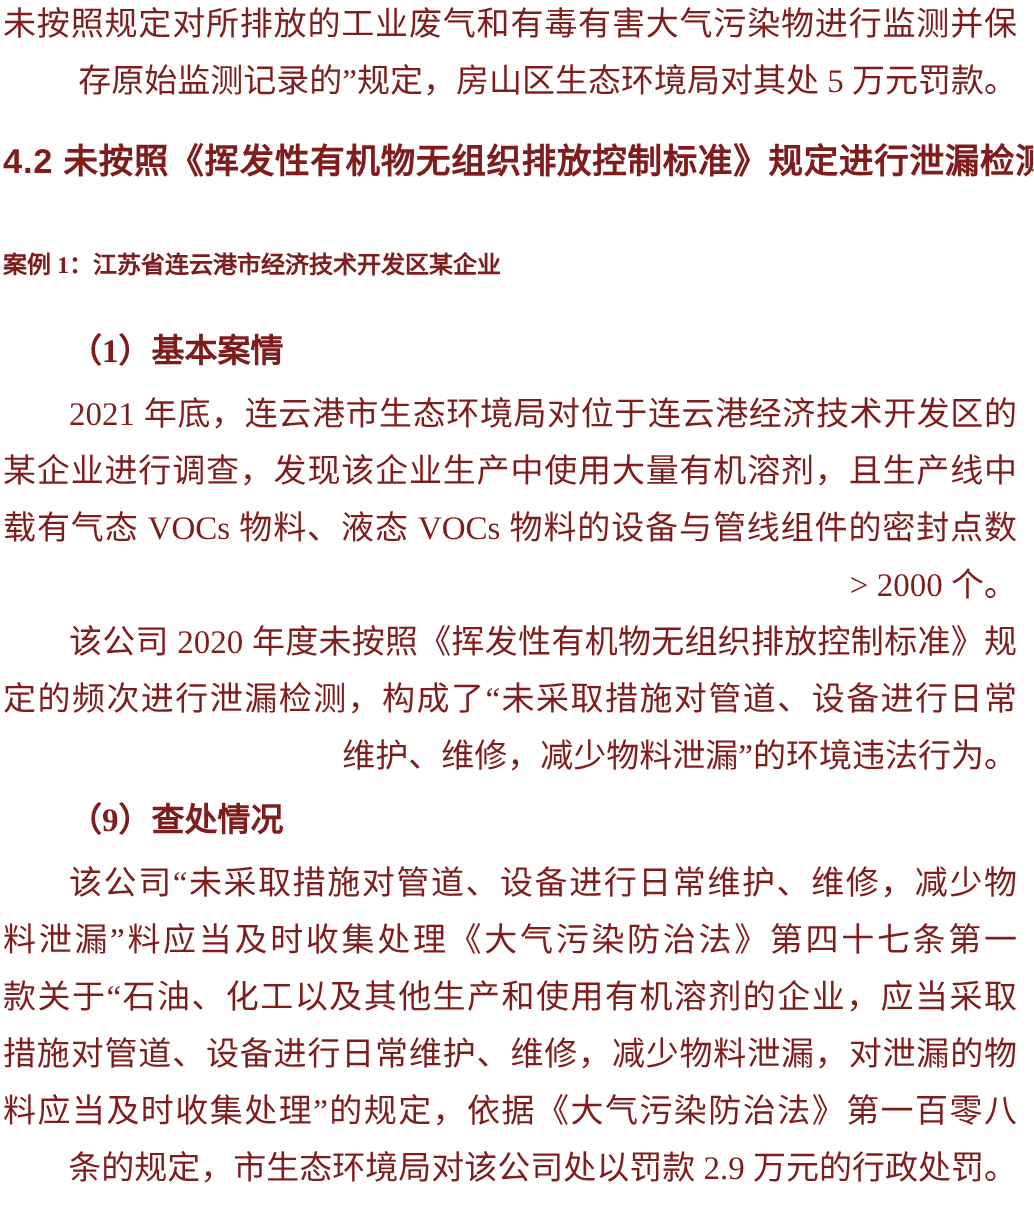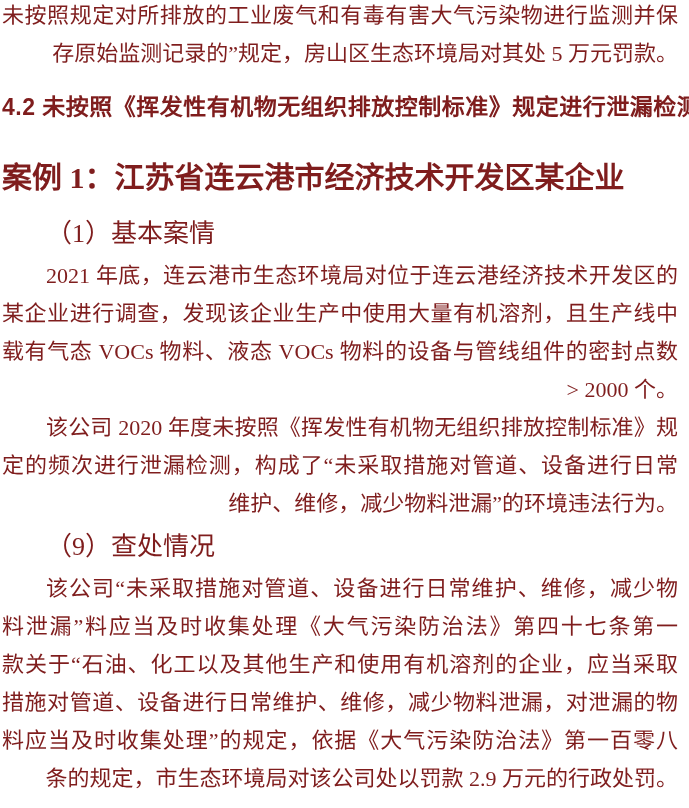--- a/index.html
+++ b/index.html
@@ -38,29 +38,29 @@
     font-weight: 600;
     font-size: 23px;
     line-height: 40px;
     letter-spacing: 0.5px;
     white-space: nowrap;
   }
 
   
   .h-case {
     font-weight: bold;
-    font-size: 30px;
+    font-size: 16px;
     line-height: 38px;
     white-space: nowrap;
   }
 
   
   .h-sub {
-    font-weight: normal;
-    font-size: 26px;
+    font-weight: bold;
+    font-size: 22px;
     line-height: 40px;
     padding-left: 44px;
     white-space: nowrap;
   }
 
   
   #doc > :nth-child(1) { margin-top: -3px; }   
   #doc > :nth-child(2) { margin-top: 14px; }   
   #doc > :nth-child(3) { margin-top: 32px; }   
   #doc > :nth-child(4) { margin-top: 17px; }   

